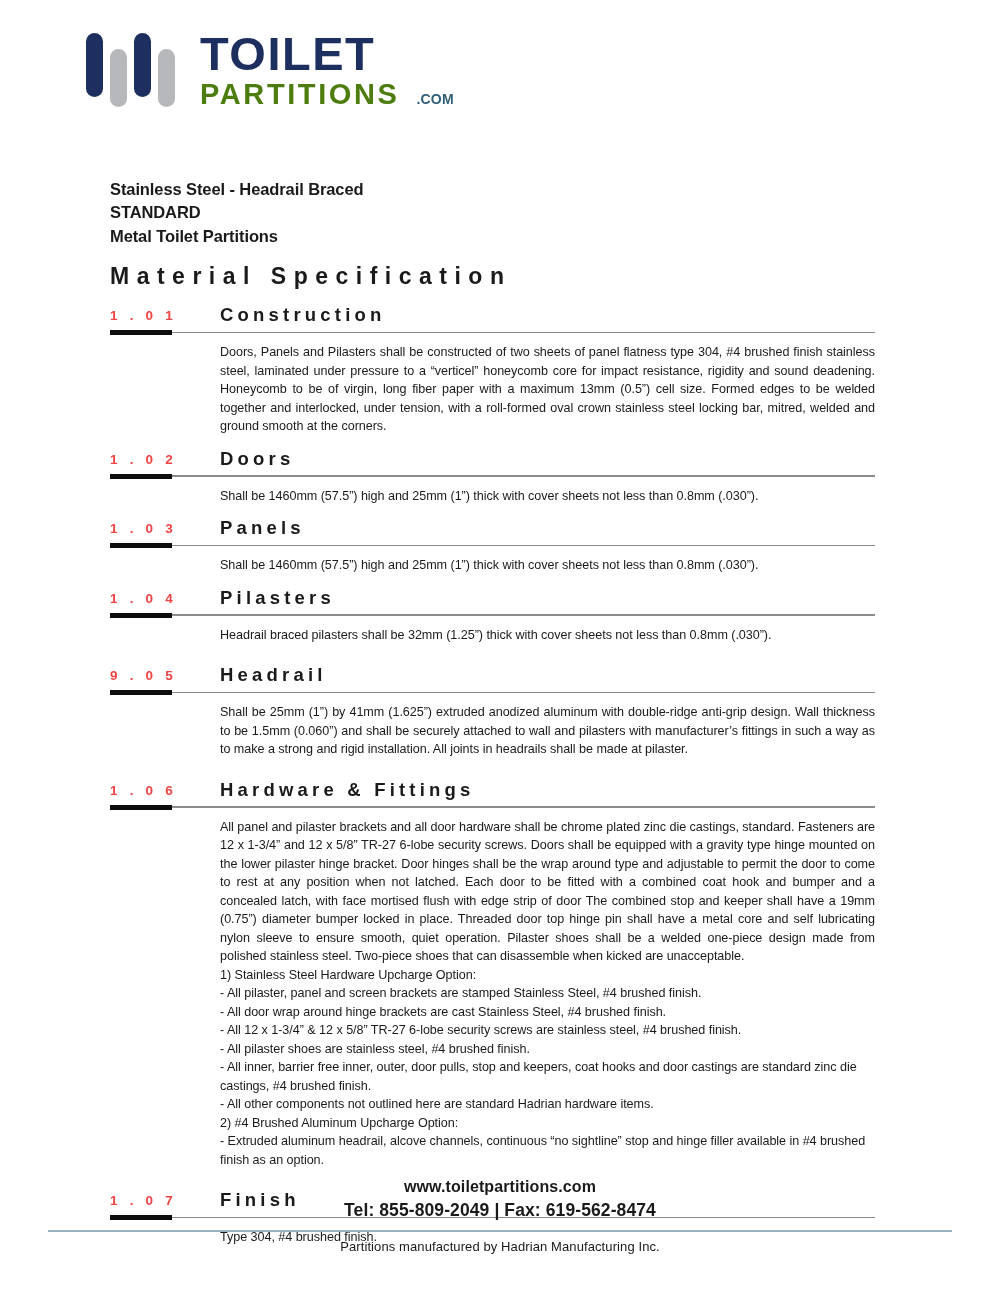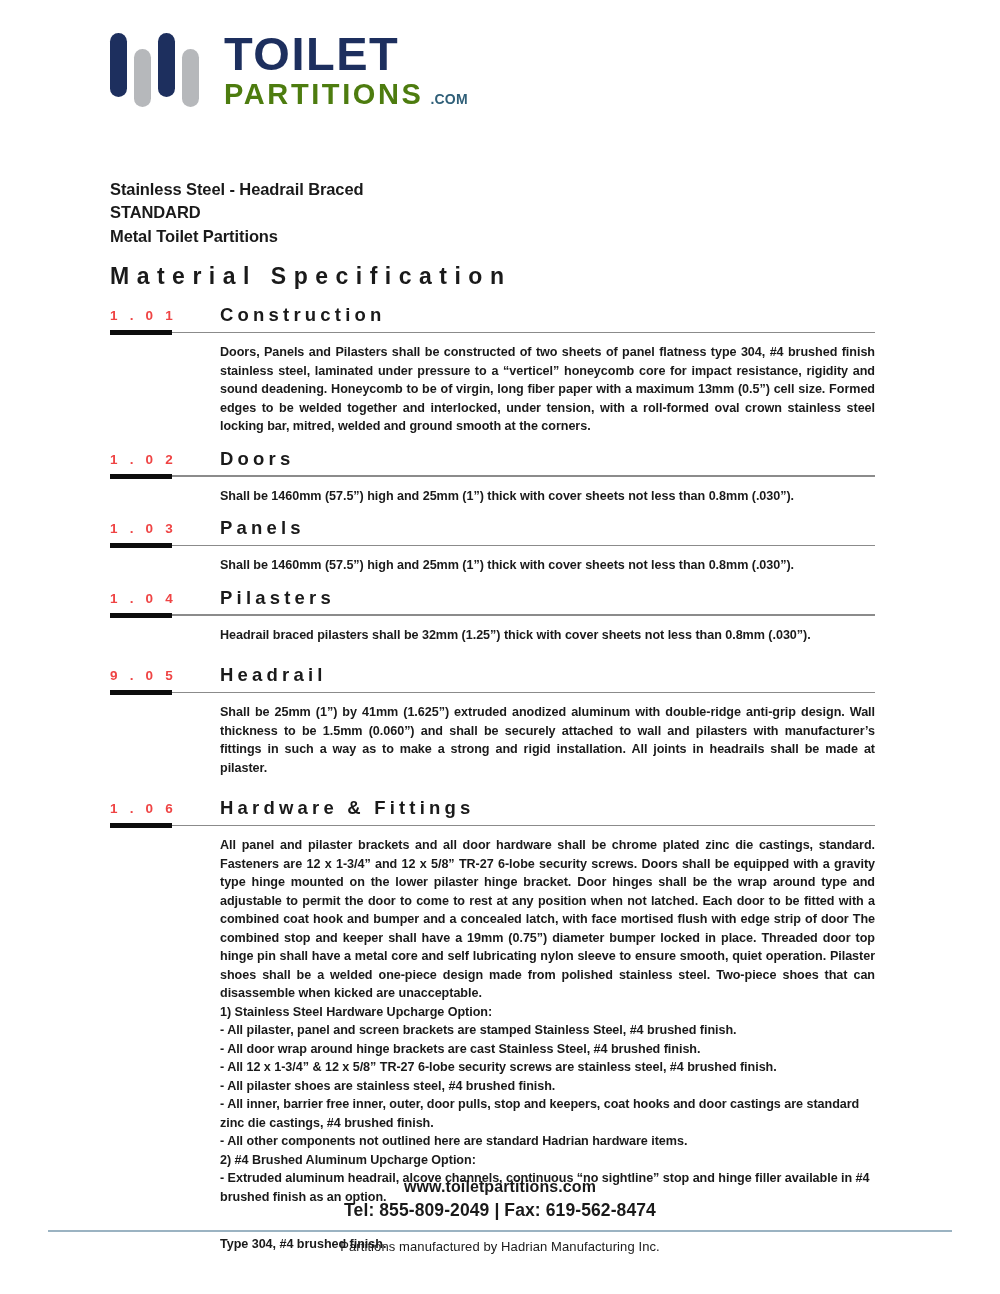--- a/index.html
+++ b/index.html
@@ -19,21 +19,21 @@
   .page {
     position: relative;
     width: 1000px;
     height: 1294px;
     box-sizing: border-box;
   }
 
   
   .logo-block {
     position: absolute;
-    left: 108px;
+    left: 84px;
     top: 28px;
     display: flex;
     align-items: center;
   }
   .logo-mark {
     width: 92px;
     height: 78px;
     position: relative;
     margin-right: 24px;
     flex: none;
@@ -72,21 +72,21 @@
     color: #4d7c0f;
     letter-spacing: 2.6px;
     line-height: 1;
   }
   .logo-com {
     font-size: 14px;
     font-weight: bold;
     color: #2f5f78;
     letter-spacing: 0.2px;
     line-height: 1;
-    margin-left: 7px;
+    margin-left: 17px;
   }
 
   
   .doc-title {
     position: absolute;
     left: 110px;
     top: 178px;
     font-size: 16.5px;
     font-weight: bold;
     line-height: 1.42;
@@ -155,21 +155,21 @@
     width: 62px;
     bottom: 1px;
     height: 5px;
     background: #0d0d0d;
   }
 
   .sec-body {
     margin-left: 220px;
     margin-right: 125px;
     font-size: 12.6px;
-    font-weight: bold;
+    font-weight: normal;
     line-height: 1.47;
     color: #1a1a1a;
     text-align: justify;
     letter-spacing: -0.05px;
   }
   .sec-body p { margin: 0; }
   .sec-body p.just { text-align: justify; text-justify: inter-word; }
   .sec-body p.left { text-align: left; }
 
   
@@ -330,20 +330,26 @@
         <p class="left">- All pilaster shoes are stainless steel, #4 brushed finish.</p>
         <p class="left">- All inner, barrier free inner, outer, door pulls, stop and keepers, coat hooks and door castings are standard zinc die castings, #4 brushed finish.</p>
         <p class="left">- All other components not outlined here are standard Hadrian hardware items.</p>
         <p class="left">2) #4 Brushed Aluminum Upcharge Option:</p>
         <p class="left">- Extruded aluminum headrail, alcove channels, continuous “no sightline” stop and hinge filler available in #4 brushed finish as an option.</p>
       </div>
       <div class="gap-after-body-md"></div>
     </div>
 
     <div class="section">
+      <div class="sec-head">
+        <span class="sec-num">1 . 0 7</span>
+        <span class="sec-title">Finish</span>
+        <span class="sec-rule-thin"></span>
+        <span class="sec-rule-thick"></span>
+      </div>
       <div class="gap-head-to-body"></div>
       <div class="sec-body">
         <p class="left">Type 304, #4 brushed finish.</p>
       </div>
     </div>
 
   </div>
 
   <div class="footer">
     <div class="footer-web">www.toiletpartitions.com</div>

